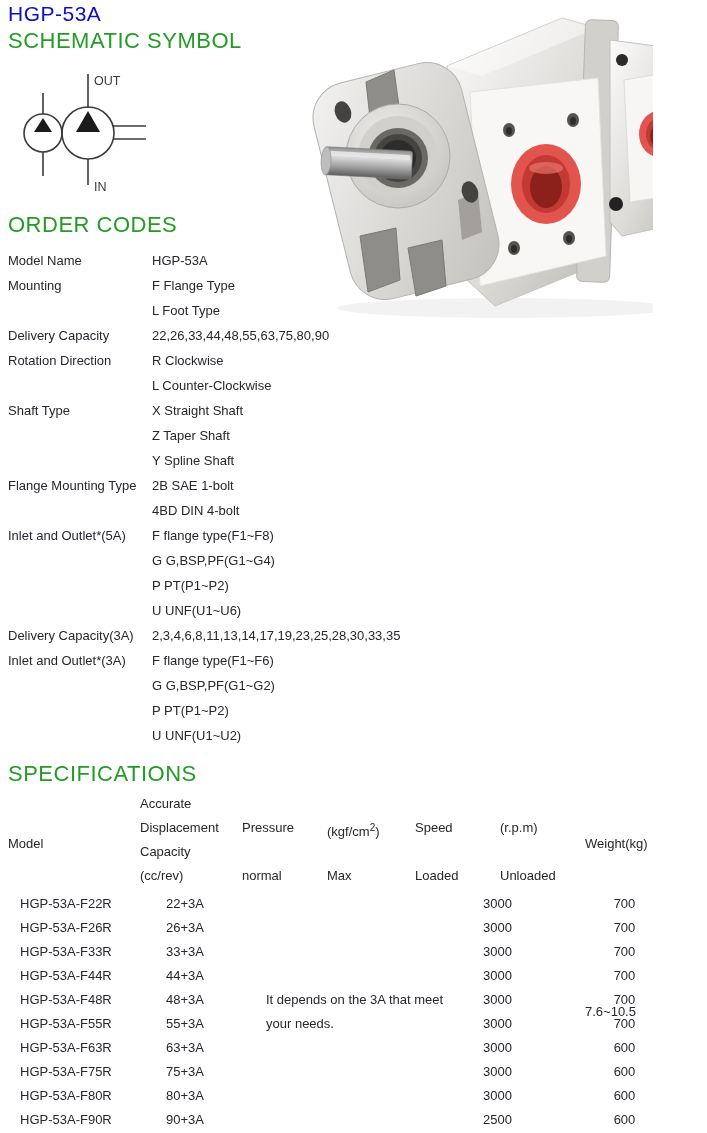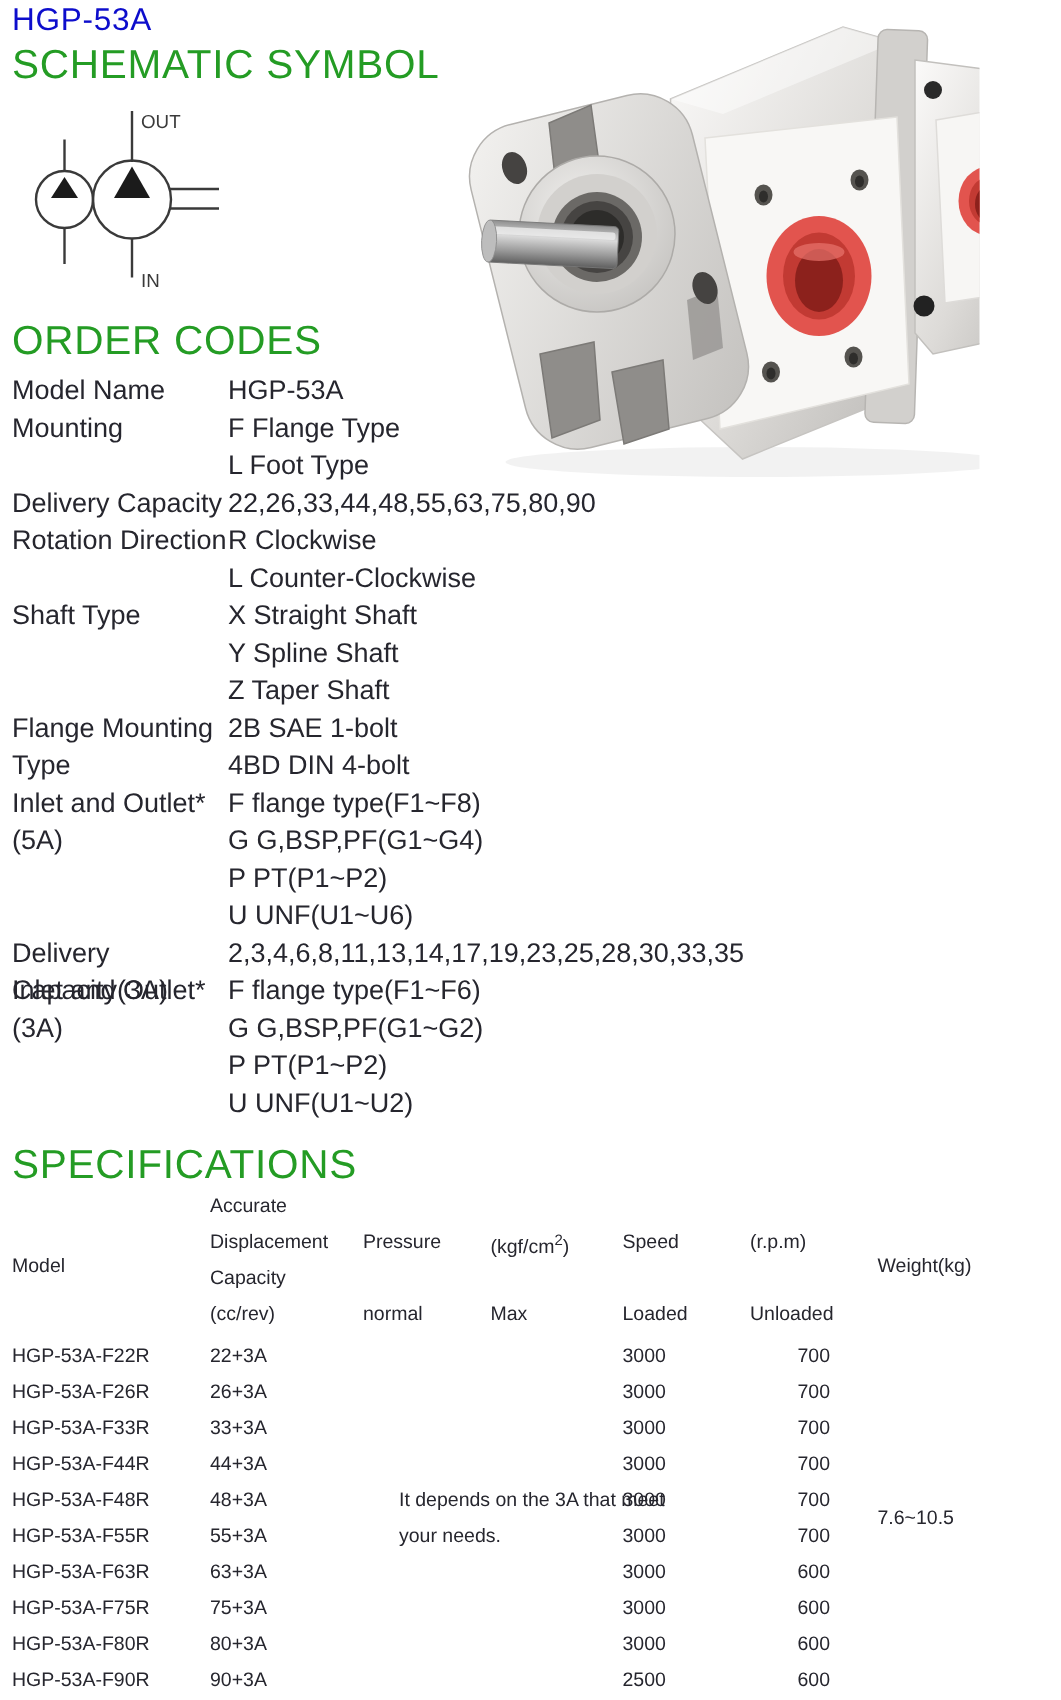--- a/index.html
+++ b/index.html
@@ -5,34 +5,34 @@
   :root{
     --blue:#0d0dcc; --green:#249c24; --text:#26262e; --red:#e2544e;
   }
   *{margin:0;padding:0;box-sizing:border-box;}
   html,body{background:#ffffff;}
   body{font-family:"Liberation Sans","DejaVu Sans",sans-serif;color:var(--text);}
   .page{position:relative;width:653px;height:1133px;background:#fff;overflow:hidden;}
 
   .page-title{position:absolute;left:8px;top:2px;font-size:21px;font-weight:normal;
     color:var(--blue);letter-spacing:0.5px;}
-  .green-heading{position:absolute;left:8px;font-size:27px;font-weight:normal;
+  .green-heading{position:absolute;left:8px;font-size:22px;font-weight:normal;
     color:var(--green);letter-spacing:0.5px;}
   #schematic-heading{top:28px;}
   #order-heading{top:212px;}
   #spec-heading{top:761px;}
 
   .schematic-svg{position:absolute;left:8px;top:66px;}
   .schematic-svg text{font-family:"Liberation Sans",sans-serif;font-size:12.5px;fill:#3a3a3a;}
   .schematic-svg .ln{stroke:#3a3a3a;stroke-width:1.6;fill:none;}
   .schematic-svg .tri{fill:#1b1b1b;stroke:none;}
 
   .photo{position:absolute;left:310px;top:8px;width:397px;height:312px;}
 
-  .oc-list{position:absolute;left:8px;top:248px;width:560px;font-size:18px;}
+  .oc-list{position:absolute;left:8px;top:248px;width:560px;font-size:13px;}
   .oc-line{display:flex;height:25px;line-height:25px;}
   .oc-label{width:144px;flex:0 0 144px;}
   .oc-value{flex:1;}
 
   .spec-header{position:absolute;left:0;top:796px;width:707px;height:96px;font-size:13px;}
   .spec-header div{position:absolute;line-height:16px;white-space:nowrap;}
   .h-model{left:8px;top:40px;text-align:center;}
   .h-cap1{left:140px;top:0;}
   .h-cap2{left:140px;top:24px;}
   .h-cap3{left:140px;top:48px;}
@@ -43,21 +43,21 @@
   .h-normal{left:242px;top:72px;}
   .h-max{left:327px;top:72px;}
   .h-speed{left:415px;top:24px;}
   .h-rpm{left:500px;top:24px;}
   .h-loaded{left:415px;top:72px;}
   .h-unloaded{left:500px;top:72px;}
   .h-weight{left:585px;top:40px;}
 
   .spec-body{position:absolute;left:0;top:892px;width:707px;height:240px;font-size:13px;}
   .spec-row{display:grid;grid-template-columns:132px 102px 85px 88px 85px 85px 1fr;
-    height:24px;line-height:24px;padding-left:8px;}
+    height:24px;line-height:24px;padding-left:20px;gap:14px;}
   .c-model{grid-column:1;}
   .c-cap{grid-column:2;}
   .c-loaded{grid-column:5;}
   .c-unloaded{grid-column:6;text-align:center;}
   .spec-note{position:absolute;left:242px;top:96px;width:185px;line-height:24px;margin-left:24px;}
   .spec-weight{position:absolute;left:585px;top:108px;line-height:24px;}
 </style>
 </head>
 <body>
 
@@ -191,25 +191,25 @@
       <div class="oc-line">
       <div class="oc-label"></div>
       <div class="oc-value">L Counter-Clockwise</div>
     </div>
       <div class="oc-line">
       <div class="oc-label">Shaft Type</div>
       <div class="oc-value">X Straight Shaft</div>
     </div>
       <div class="oc-line">
       <div class="oc-label"></div>
+      <div class="oc-value">Z Taper Shaft</div>
+    </div>
+      <div class="oc-line">
+      <div class="oc-label"></div>
       <div class="oc-value">Y Spline Shaft</div>
-    </div>
-      <div class="oc-line">
-      <div class="oc-label"></div>
-      <div class="oc-value">Z Taper Shaft</div>
     </div>
       <div class="oc-line">
       <div class="oc-label">Flange Mounting Type</div>
       <div class="oc-value">2B SAE 1-bolt</div>
     </div>
       <div class="oc-line">
       <div class="oc-label"></div>
       <div class="oc-value">4BD DIN 4-bolt</div>
     </div>
       <div class="oc-line">

